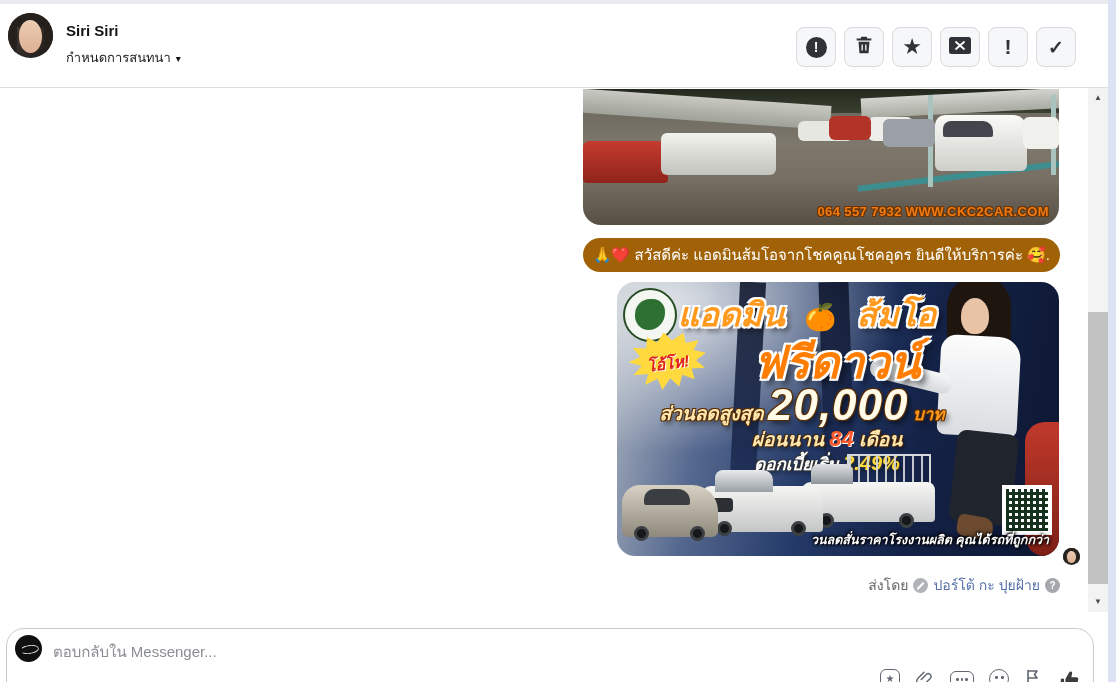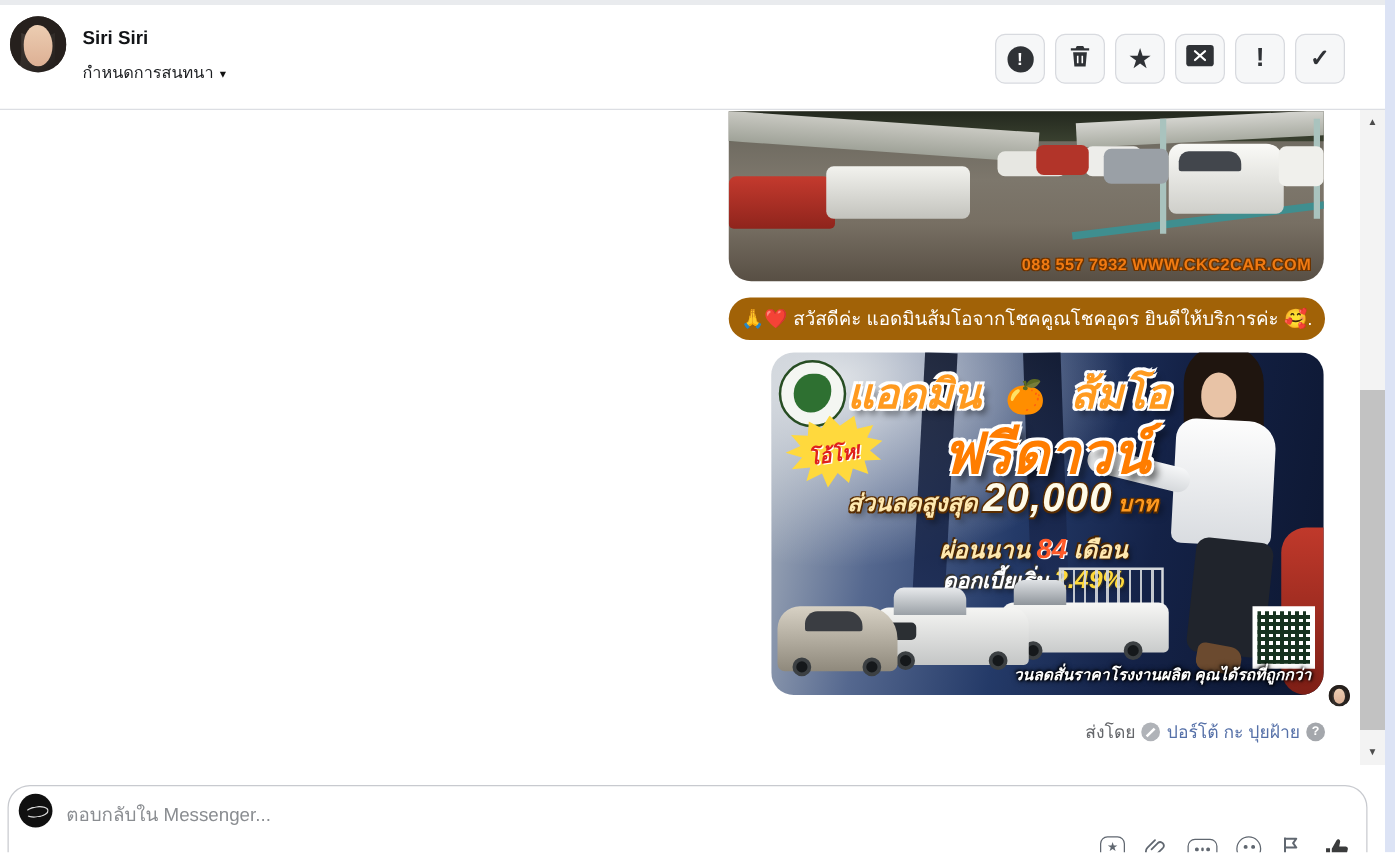--- a/index.html
+++ b/index.html
@@ -72,21 +72,21 @@
     text-shadow:2px 2px 0 #fff,-2px 2px 0 #fff,2px -2px 0 #fff,-2px -2px 0 #fff,4px 5px 5px rgba(0,0,0,.45);font-family:Liberation Mono, monospace; }
   .ad-line1 .emo { font-size:26px; font-style:normal; text-shadow:none; }
   .ad-burst { position:absolute; left:12px; top:50px; width:78px; height:62px; background:#ffd93d; display:flex; align-items:center; justify-content:center; transform:rotate(-8deg);
     clip-path:polygon(50% 0%,59% 15%,75% 5%,76% 22%,93% 20%,85% 35%,100% 42%,86% 52%,96% 66%,79% 64%,81% 82%,66% 72%,60% 90%,50% 75%,38% 92%,34% 73%,17% 80%,23% 63%,4% 62%,16% 49%,0% 40%,16% 34%,8% 18%,25% 22%,28% 4%,40% 15%); }
   .ad-burst span { font-size:16px; font-weight:bold; font-style:italic; color:#e0201d; text-shadow:1px 1px 0 #fff; }
   .ad-free { position:absolute; left:84px; top:44px; width:272px; text-align:center; font-size:45px; font-weight:bold; font-style:italic; color:#ff7d00; white-space:nowrap;
     text-shadow:2px 2px 0 #fff,-2px 2px 0 #fff,2px -2px 0 #fff,-2px -2px 0 #fff,5px 6px 6px rgba(0,0,0,.55); }
   .ad-row { position:absolute; text-align:center; font-weight:bold; font-style:italic; white-space:nowrap; }
   .ad-line3 { left:10px; top:98px; width:350px; color:#fff; text-shadow:1px 1px 0 #5a2d00,-1px -1px 0 #5a2d00,1px -1px 0 #5a2d00,-1px 1px 0 #5a2d00,3px 4px 5px rgba(0,0,0,.5); }
   .ad-line3 .lbl { font-size:19px; color:#ffe9b0; }
-  .ad-line3 .big { font-size:32px; color:#fffbe8; letter-spacing:1px; }
+  .ad-line3 .big { font-size:44px; color:#fffbe8; letter-spacing:1px; }
   .ad-line3 .unit { font-size:17px; color:#ff9a1f; }
   .ad-line4 { left:60px; top:142px; width:300px; font-size:19px; color:#ffe9b0; text-shadow:1px 1px 0 #4a2500,-1px -1px 0 #4a2500,2px 3px 4px rgba(0,0,0,.5); }
   .ad-line4 .hl { font-size:22px; color:#ff5a2a; text-shadow:1px 1px 0 #fff; }
   .ad-line5 { left:60px; top:168px; width:300px; font-size:17px; color:#fff; text-shadow:1px 1px 0 #333,-1px -1px 0 #333,2px 3px 4px rgba(0,0,0,.5); }
   .ad-line5 .hl { font-size:20px; color:#ffd93b; }
   .ad-car { position:absolute; }
   .ad-car .wh { position:absolute; bottom:-4px; width:15px; height:15px; border-radius:50%; background:#15181b; border:3px solid #3c4043; }
   .adc1 { left:5px; top:203px; width:96px; height:52px; z-index:3; }
   .adc1 .body { position:absolute; inset:0; border-radius:18px 26px 6px 6px; background:linear-gradient(#d7d1c4,#8f897c); }
   .adc1 .win { position:absolute; left:22px; top:4px; width:46px; height:16px; background:#3a3d42; border-radius:10px 12px 2px 2px; }
@@ -193,21 +193,21 @@
     <div class="p1-pole1"></div>
     <div class="p1-pole2"></div>
     <div class="car p1c1"></div>
     <div class="car p1c2"></div>
     <div class="car p1c3"></div>
     <div class="car p1c4"></div>
     <div class="car p1c5"></div>
     <div class="car p1c6"></div>
     <div class="car p1c7"></div>
     <div class="car p1c8"></div>
-    <div class="p1-mark">088 557 7932 WWW.CKC2CAR.COM</div>
+    <div class="p1-mark">064 557 7932 WWW.CKC2CAR.COM</div>
   </div>
 
   <div class="bubble">
     <span>🙏❤️ สวัสดีค่ะ แอดมินส้มโอจากโชคคูณโชคอุดร ยินดีให้บริการค่ะ 🥰.</span>
   </div>
 
   <div class="ad">
     <div class="ad-pillar1"></div>
     <div class="ad-pillar2"></div>
     <div class="ad-seat"></div>

